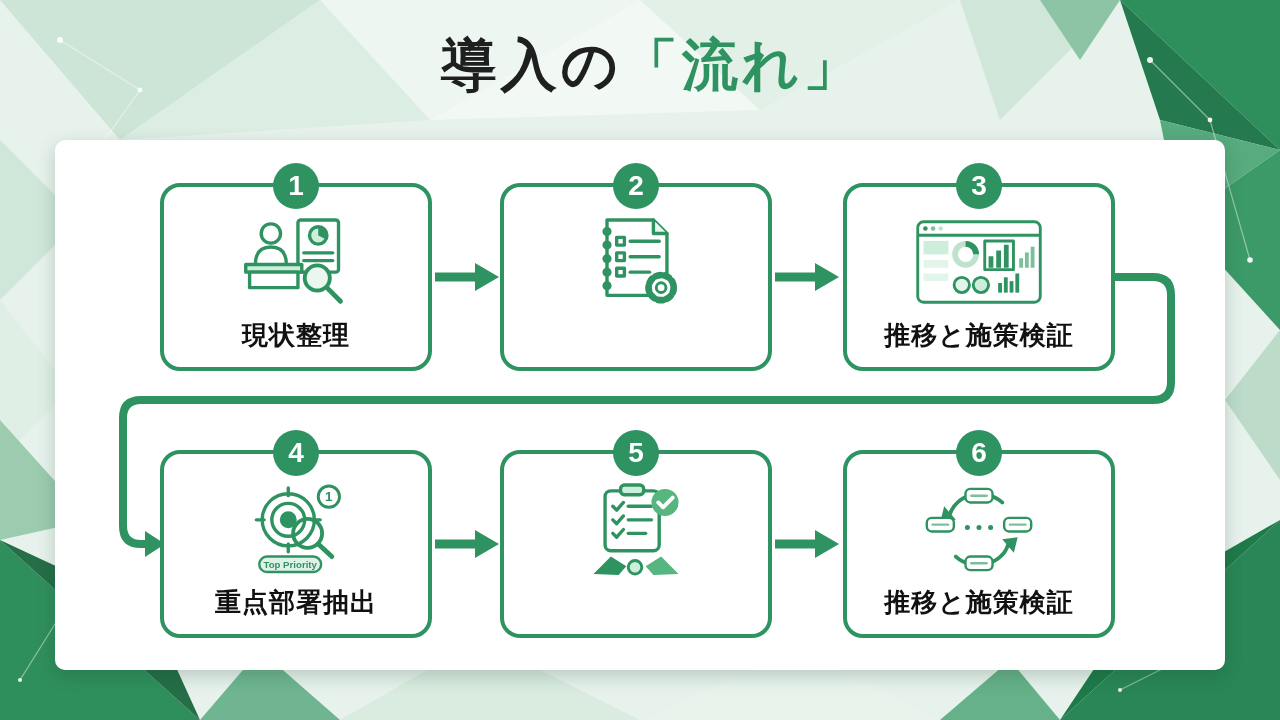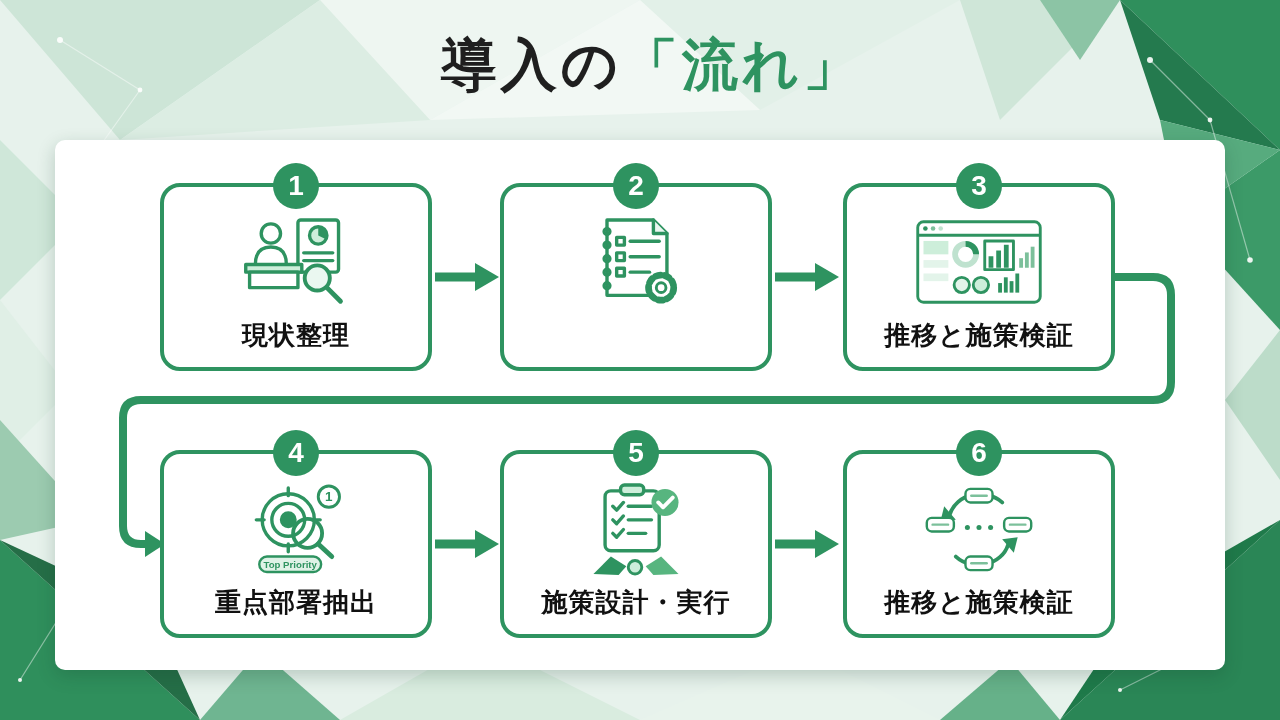--- a/index.html
+++ b/index.html
@@ -233,21 +233,20 @@
             <path d="M36 54 l4 4 7-8"></path>
               <line x1="52" y1="54" x2="70" y2="54"></line>
             <circle cx="90" cy="22" r="14" fill="#57b57f" stroke="none"></circle>
             <path d="M83 22 l5 5 10-10" stroke="#fff" stroke-width="4"></path>
             <polygon points="16,96 34,78 50,88 42,97" fill="#2e9360" stroke="none"></polygon>
             <polygon points="104,96 86,78 70,88 78,97" fill="#57b57f" stroke="none"></polygon>
             <circle cx="59" cy="89" r="7" fill="#cdeeda" stroke-width="3"></circle>
           </g>
         </svg>
       </div>
-      <div class="label">施策設計・実行</div>
     </div>
 
     <div class="card c6">
       <div class="num">6</div>
       <div class="icon">
         <svg viewBox="0 0 120 100" width="116" height="97">
           <g fill="none" stroke="#2e9360" stroke-width="4" stroke-linecap="round">
             <path d="M84 22 A32 28 0 0 0 30 34"></path>
             <polygon points="24,26 36,40 20,42" fill="#2e9360" stroke="none"></polygon>
             <path d="M36 78 A32 28 0 0 0 90 66"></path>

